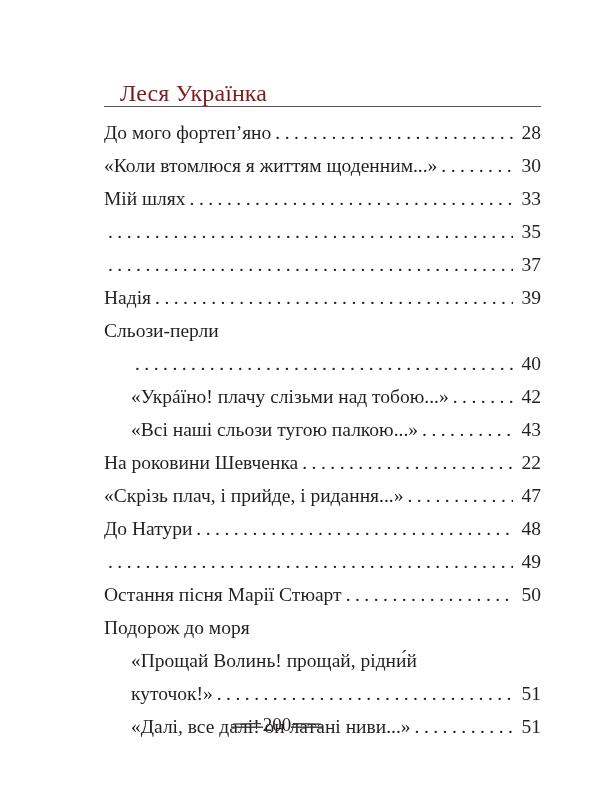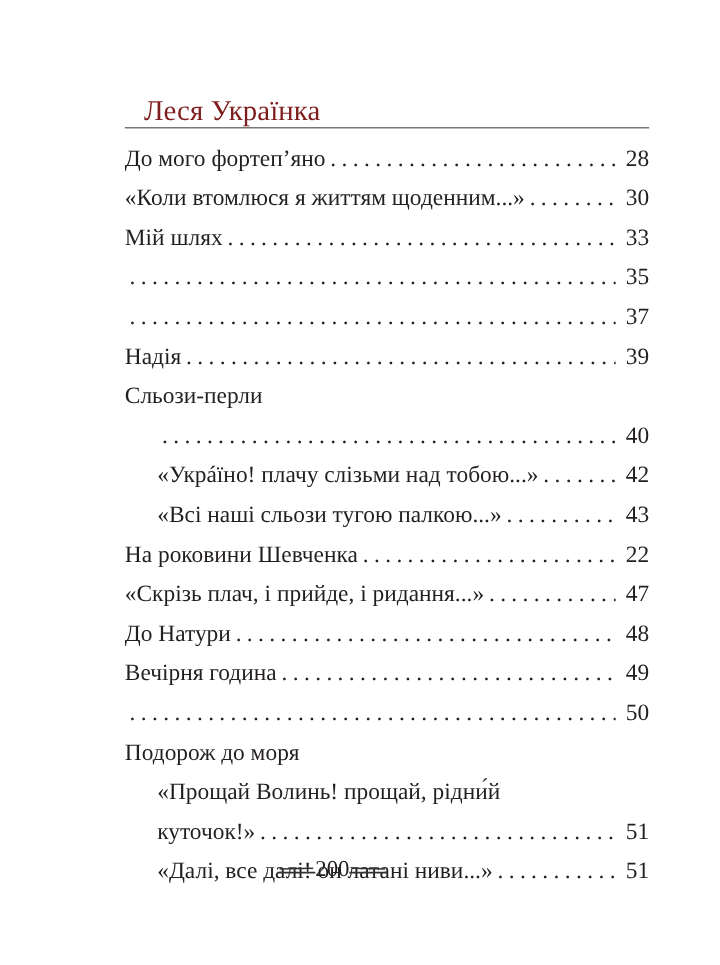--- a/index.html
+++ b/index.html
@@ -180,26 +180,26 @@
       <span class="page-num">47</span>
     </div>
 
     <div class="row">
       <span class="title">До Натури</span>
       <span class="leader"></span>
       <span class="page-num">48</span>
     </div>
 
     <div class="row">
-      <span class="title">Вечірня година</span>
       <span class="leader"></span>
       <span class="page-num">49</span>
     </div>
 
     <div class="row">
+      <span class="title">Остання пісня Марії Стюарт</span>
       <span class="leader"></span>
       <span class="page-num">50</span>
     </div>
 
     <div class="row heading">
       <span class="title">Подорож до моря</span>
     </div>
 
     <div class="row indent">
       <span class="title">«Прощай Волинь! прощай, рідни́й</span>

